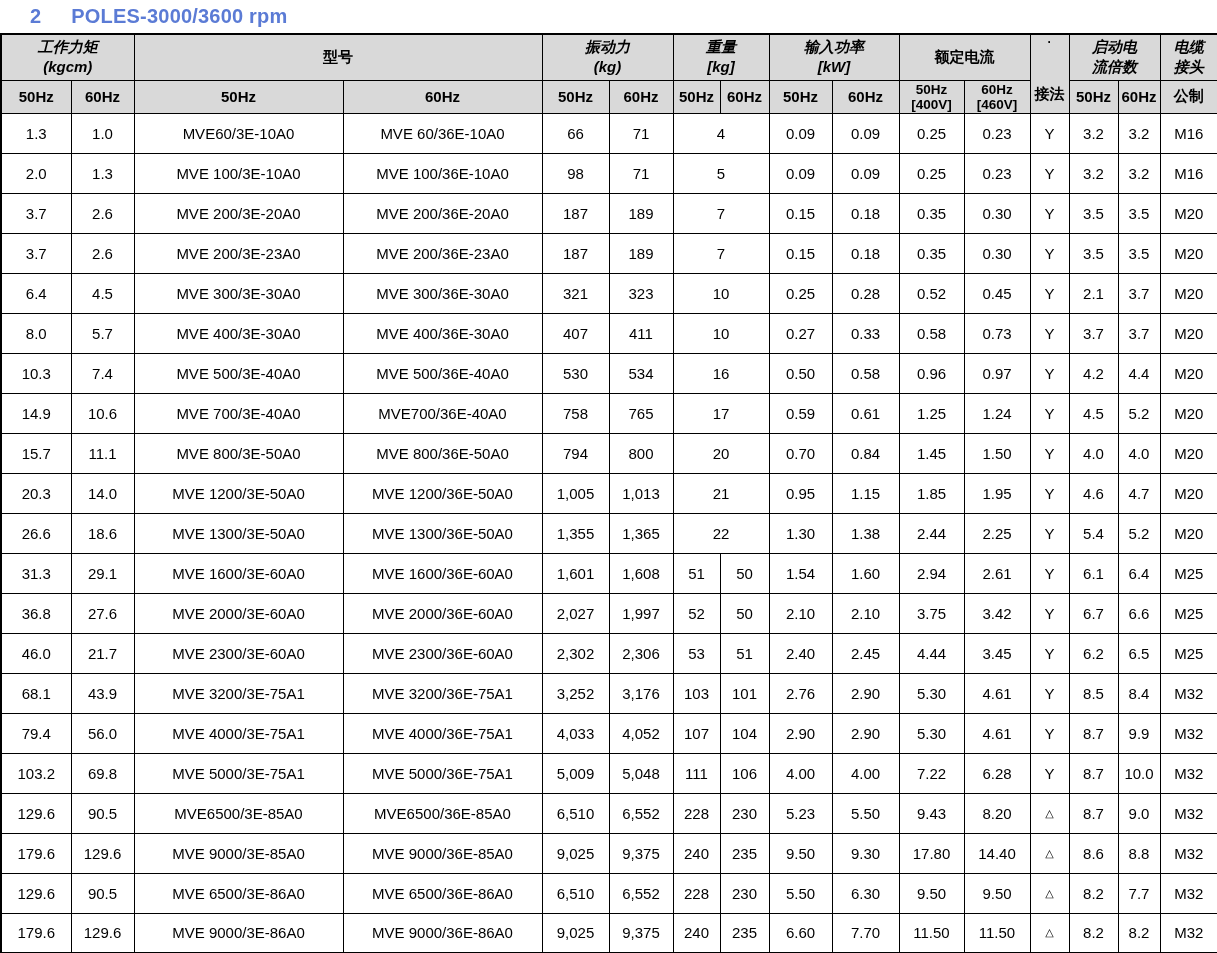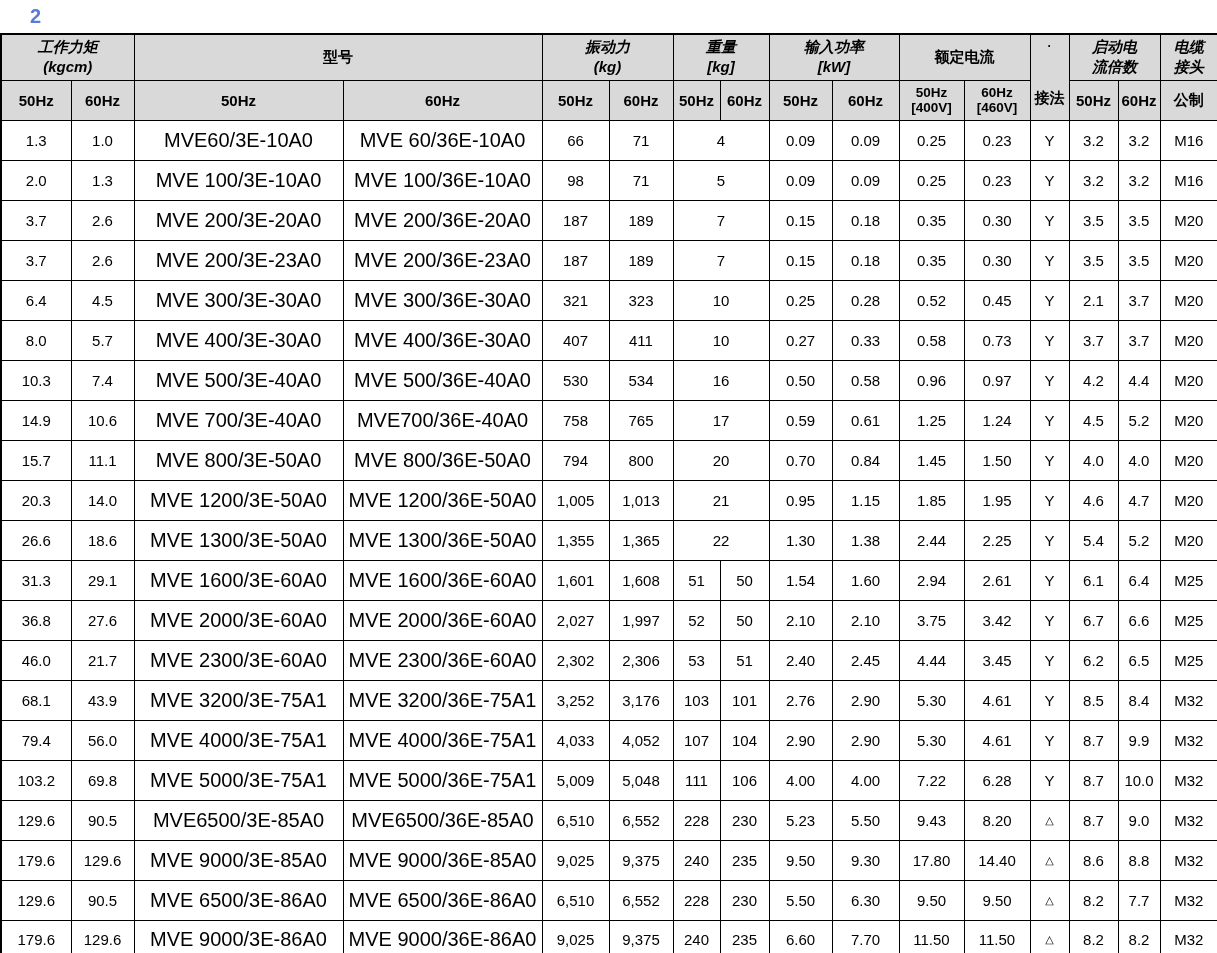--- a/index.html
+++ b/index.html
@@ -17,38 +17,39 @@
   table.spec {
     width:1217px; border-collapse:collapse; table-layout:fixed;
     border:2px solid #000;
   }
   th, td {
     border:1px solid #000; text-align:center; vertical-align:middle;
     padding:0; overflow:hidden;
   }
   thead th { background:#D9D9D9; font-weight:bold; font-size:15px; }
   tr.hdr-a th { height:46px; }
-  tr.hdr-b th { height:40px; }
+  tr.hdr-b th { height:33px; }
   .two-line div { line-height:20px;font-style:italic; }
   .volt-cell div { line-height:15px; font-size:13.5px; }
   .conn-cell {  }
   .conn-inner {
     height:77px; display:flex; flex-direction:column;
     justify-content:space-between; align-items:center; padding:2px 0 8px;
   }
   .conn-dot { font-size:12px; line-height:10px; }
   tbody td { height:40px; font-size:15px; background:#fff; }
-  tbody td.model { font-size:20px; }
+  tbody td.model { font-size:15px; }
   tbody td.delta { font-size:11px; }
 </style>
 </head>
 <body>
 
 <div class="title-bar">
   <span class="title-num">2</span>
+  <span>POLES-3000/3600 rpm</span>
 </div>
 
 <table class="spec">
   <colgroup>
     <col style="width:70px">
       <col style="width:63px">
     <col style="width:209px">
       <col style="width:199px">
     <col style="width:67px">
       <col style="width:64px">

